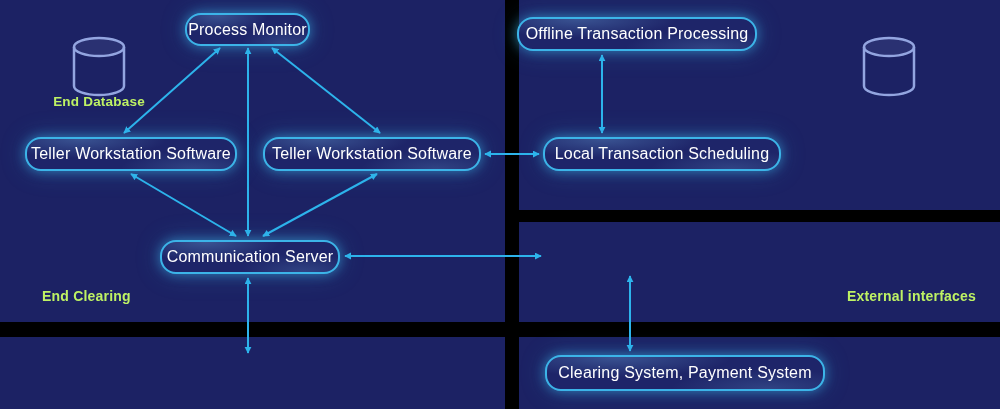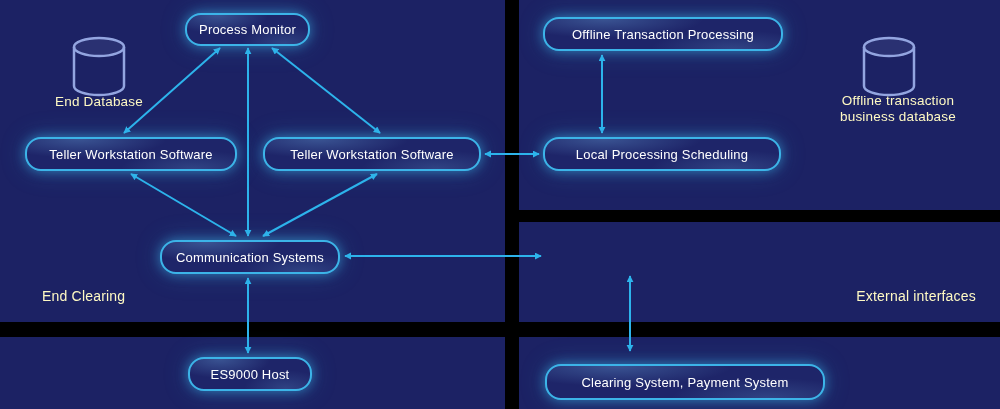--- a/index.html
+++ b/index.html
@@ -5,31 +5,31 @@
   html,body{margin:0;padding:0;background:#000;}
   #stage{
     position:relative;width:1000px;height:409px;background:#000;overflow:hidden;
     font-family:"Liberation Sans", sans-serif;
   }
   .panel{position:absolute;background:#1c2264;}
   .node{
     position:absolute;
     display:flex;align-items:center;justify-content:center;
     border:2px solid #3cb4e8;border-radius:16px;
-    color:#fff;font-size:13px;letter-spacing:.2px;text-align:left;
+    color:#fff;font-size:16px;letter-spacing:.2px;text-align:right;
     background:
       radial-gradient(ellipse 60% 90% at 25% 0%, rgba(130,205,255,.28), rgba(130,205,255,0) 70%),
       radial-gradient(ellipse 50% 90% at 80% 100%, rgba(130,205,255,.18), rgba(130,205,255,0) 70%),
       #1e2569;
     box-shadow:0 0 12px rgba(61,180,232,.55), 0 0 26px rgba(61,180,232,.25);
     box-sizing:border-box;
     z-index:3;
   }
   .sec-label{
-    position:absolute;color:#fef9c3;font-weight:normal;font-size:14px;
+    position:absolute;color:#bef264;font-weight:bold;font-size:14px;
     letter-spacing:.2px;line-height:1.15;z-index:3;
   }
   .db-icon{position:absolute;z-index:3;}
   #wires{position:absolute;left:0;top:0;z-index:2;pointer-events:none;}
 </style>
 </head>
 <body>
 
 <div id="stage">
 
@@ -67,25 +67,23 @@
   </svg>
   <svg class="db-icon" style="left:861px;top:36px" width="56" height="62" viewBox="0 0 56 62">
     <g stroke="#93a5e0" stroke-width="2.5" fill="none">
       <path d="M3,11 v39 a25,9 0 0 0 50,0 v-39"></path>
       <ellipse cx="28" cy="11" rx="25" ry="9" fill="rgba(147,165,224,0.12)"></ellipse>
     </g>
   </svg>
 
   <div class="sec-label" style="left:38px;top:94px;width:122px;text-align:center;font-size:13.5px">End Database</div>
   <div class="sec-label" style="left:42px;top:288px">End Clearing</div>
-  <div class="sec-label" style="left:823px;top:93px;width:150px;text-align:center;font-size:13.5px">Offline transaction business database</div>
   <div class="sec-label" style="right:24px;top:288px">External interfaces</div>
 
   <div class="node" style="left:185px;top:13px;width:125px;height:33px">Process Monitor</div>
   <div class="node" style="left:25px;top:137px;width:212px;height:34px">Teller Workstation Software</div>
   <div class="node" style="left:263px;top:137px;width:218px;height:34px">Teller Workstation Software</div>
-  <div class="node" style="left:160px;top:240px;width:180px;height:34px">Communication Systems</div>
-  <div class="node" style="left:543px;top:17px;width:240px;height:34px">Offline Transaction Processing</div>
-  <div class="node" style="left:543px;top:137px;width:238px;height:34px">Local Processing Scheduling</div>
-  <div class="node" style="left:188px;top:357px;width:124px;height:34px">ES9000 Host</div>
-  <div class="node" style="left:545px;top:364px;width:280px;height:36px">Clearing System, Payment System</div>
+  <div class="node" style="left:160px;top:240px;width:180px;height:34px">Communication Server</div>
+  <div class="node" style="left:517px;top:17px;width:240px;height:34px">Offline Transaction Processing</div>
+  <div class="node" style="left:543px;top:137px;width:238px;height:34px">Local Transaction Scheduling</div>
+  <div class="node" style="left:545px;top:355px;width:280px;height:36px">Clearing System, Payment System</div>
 
 </div>
 
 </body></html>

